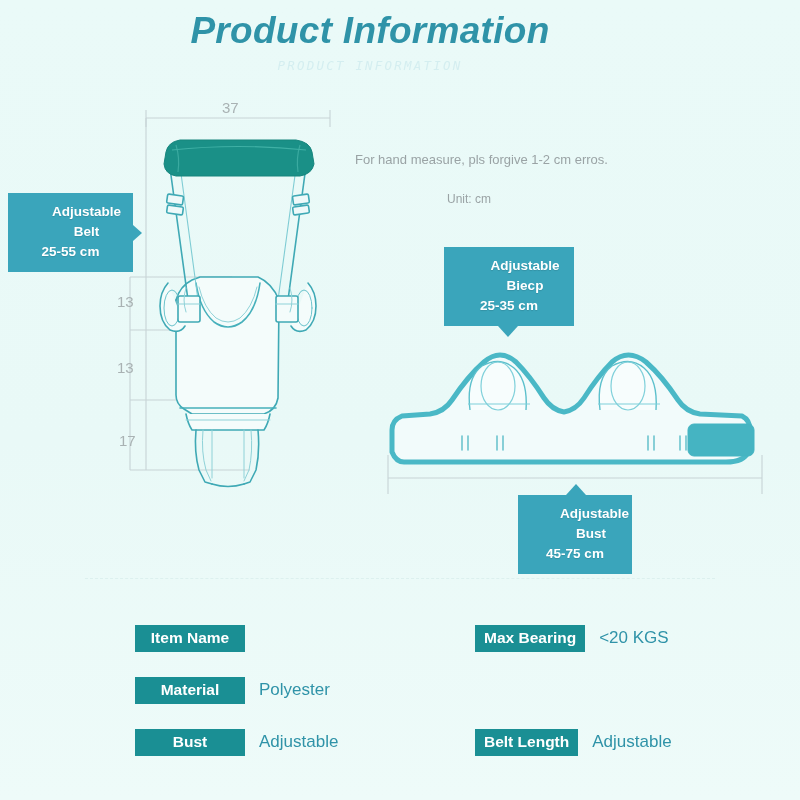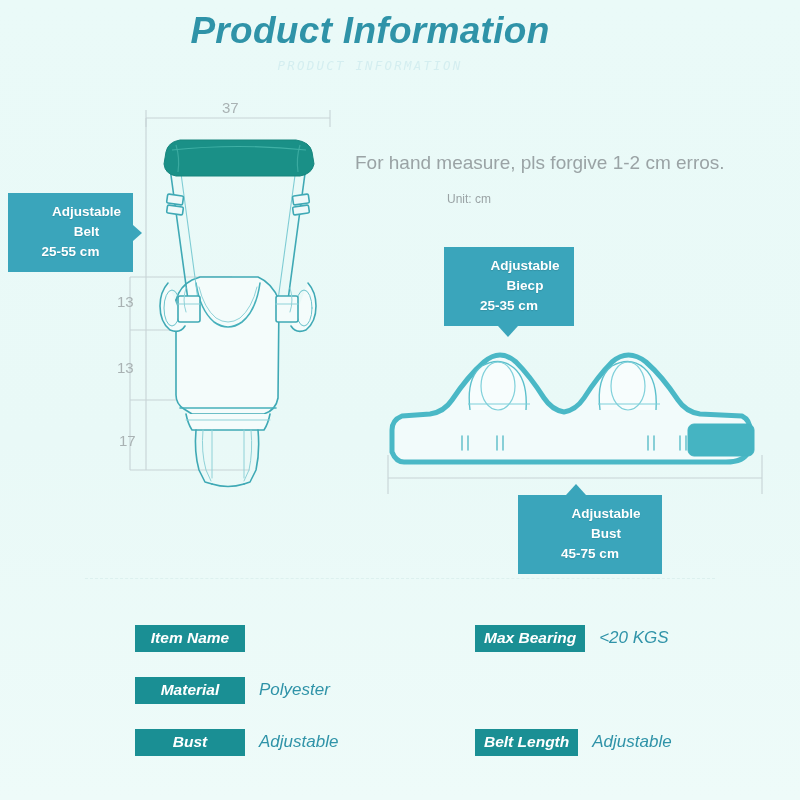--- a/index.html
+++ b/index.html
@@ -43,21 +43,21 @@
     letter-spacing: 2.2px;
     color: #d4eef0;
     font-family: "DejaVu Sans Mono", monospace;
   }
 
   
   .note-line1 {
     position: absolute;
     left: 355px;
     top: 152px;
-    font-size: 19px;
+    font-size: 13px;
     color: #9aa3a5;
   }
   .note-line2 {
     position: absolute;
     left: 447px;
     top: 192px;
     font-size: 12px;
     color: #9aa3a5;
   }
 
@@ -101,21 +101,21 @@
     left: 54px;
     bottom: -11px;
     width: 0; height: 0;
     border-left: 10px solid transparent;
     border-right: 10px solid transparent;
     border-top: 11px solid #3aa5bb;
   }
   .callout-bust {
     left: 518px;
     top: 495px;
-    width: 144px;
+    width: 114px;
   }
   .callout-bust .tail {
     position: absolute;
     left: 48px;
     top: -11px;
     width: 0; height: 0;
     border-left: 10px solid transparent;
     border-right: 10px solid transparent;
     border-bottom: 11px solid #3aa5bb;
   }
@@ -140,21 +140,20 @@
     height: 0;
     border-top: 1px dashed #dcf0ee;
   }
 
   
   .spec {
     position: absolute;
     left: 135px;
     top: 612px;
     width: 560px;
-    font-style: italic;
   }
   .spec-row {
     display: flex;
     align-items: center;
     height: 52px;
   }
   .spec-cell {
     display: flex;
     align-items: center;
   }

